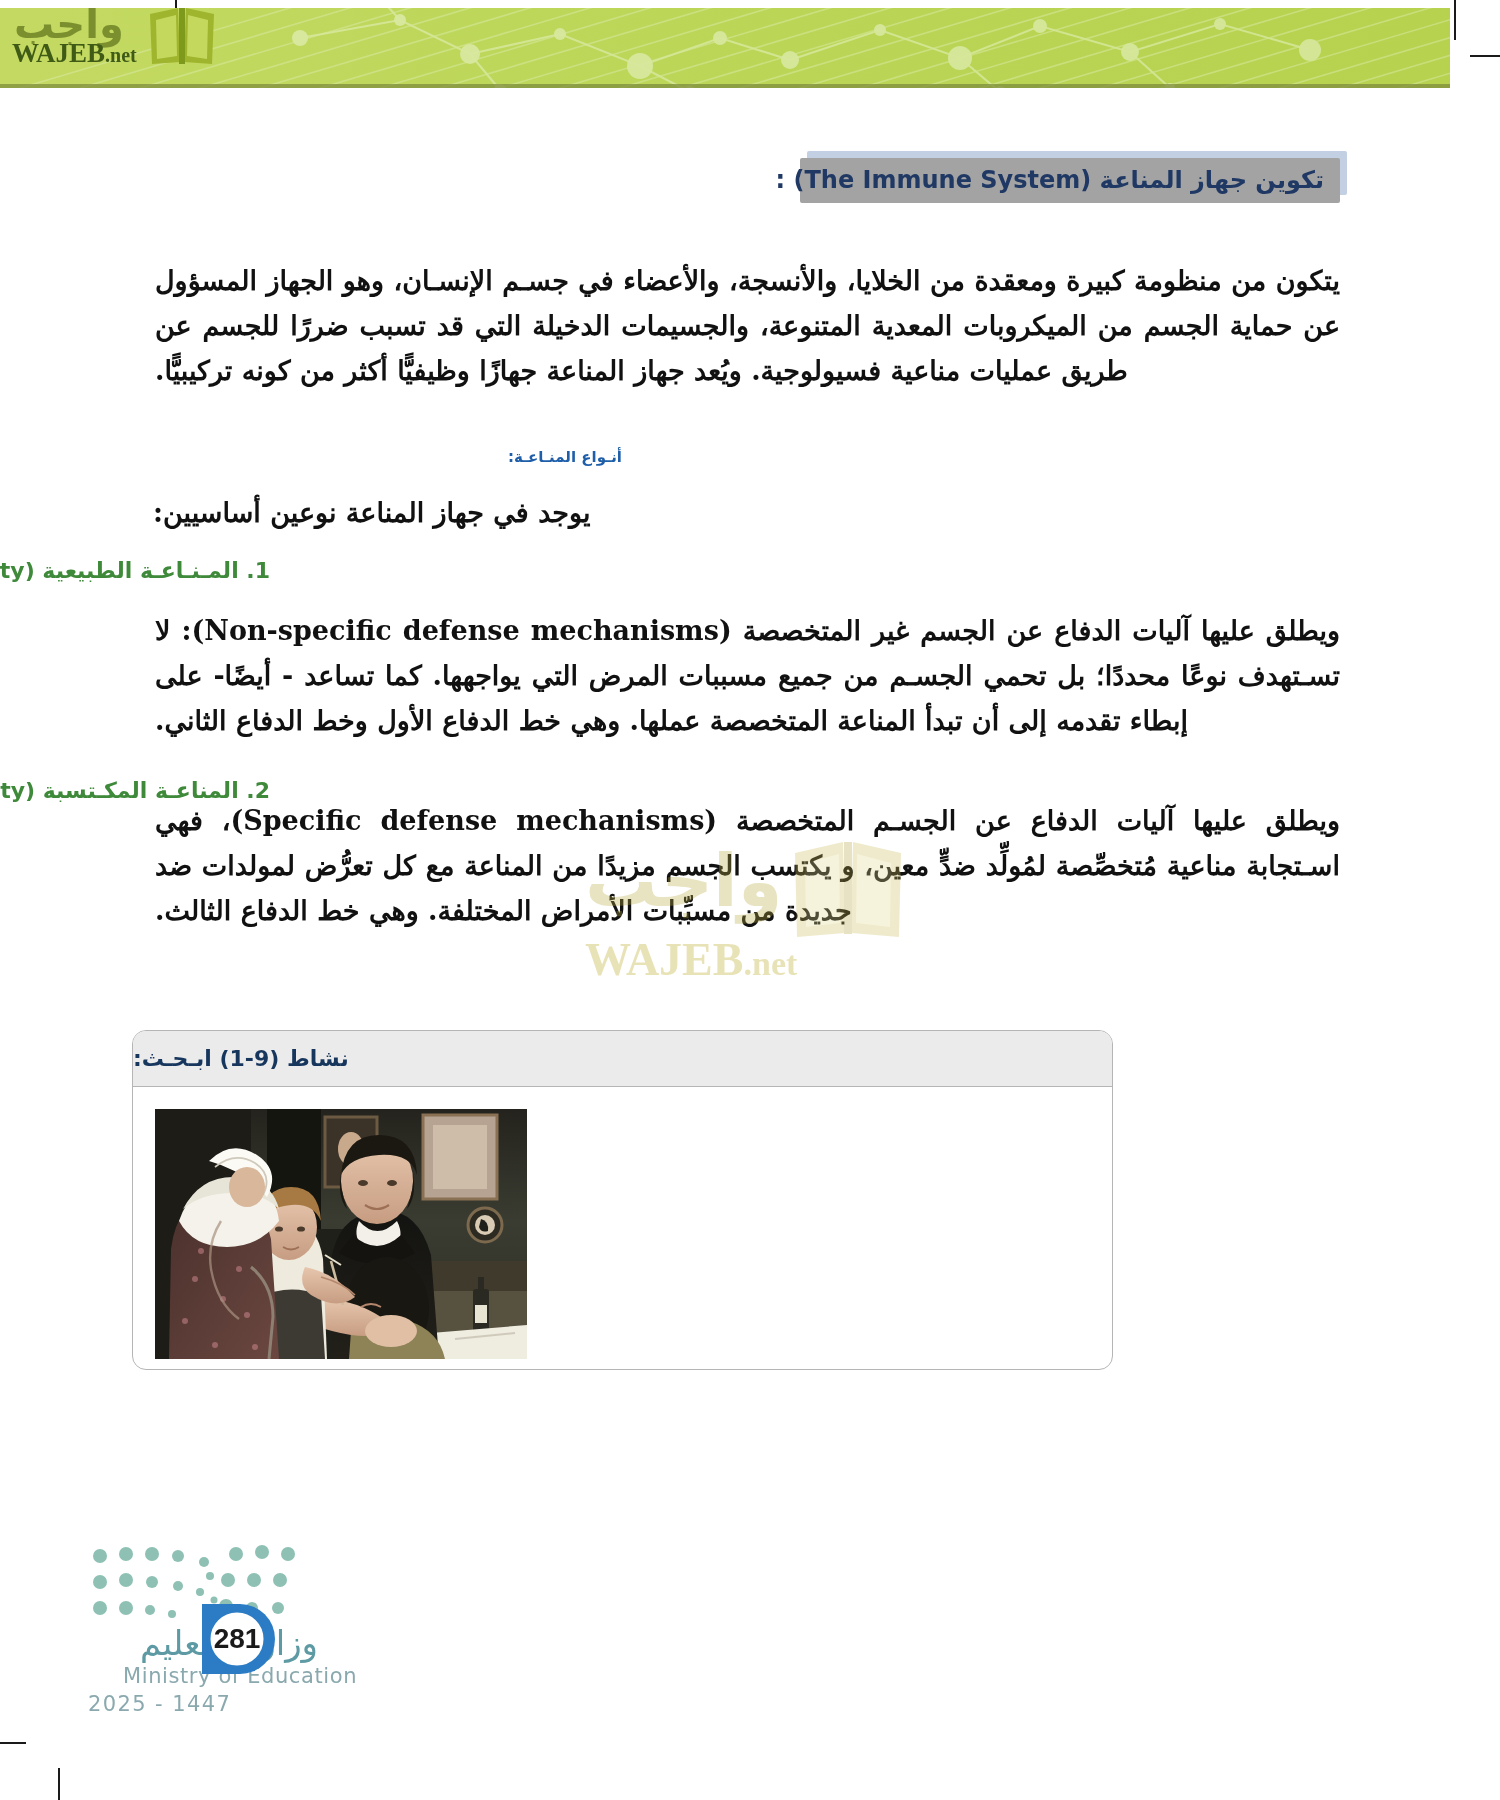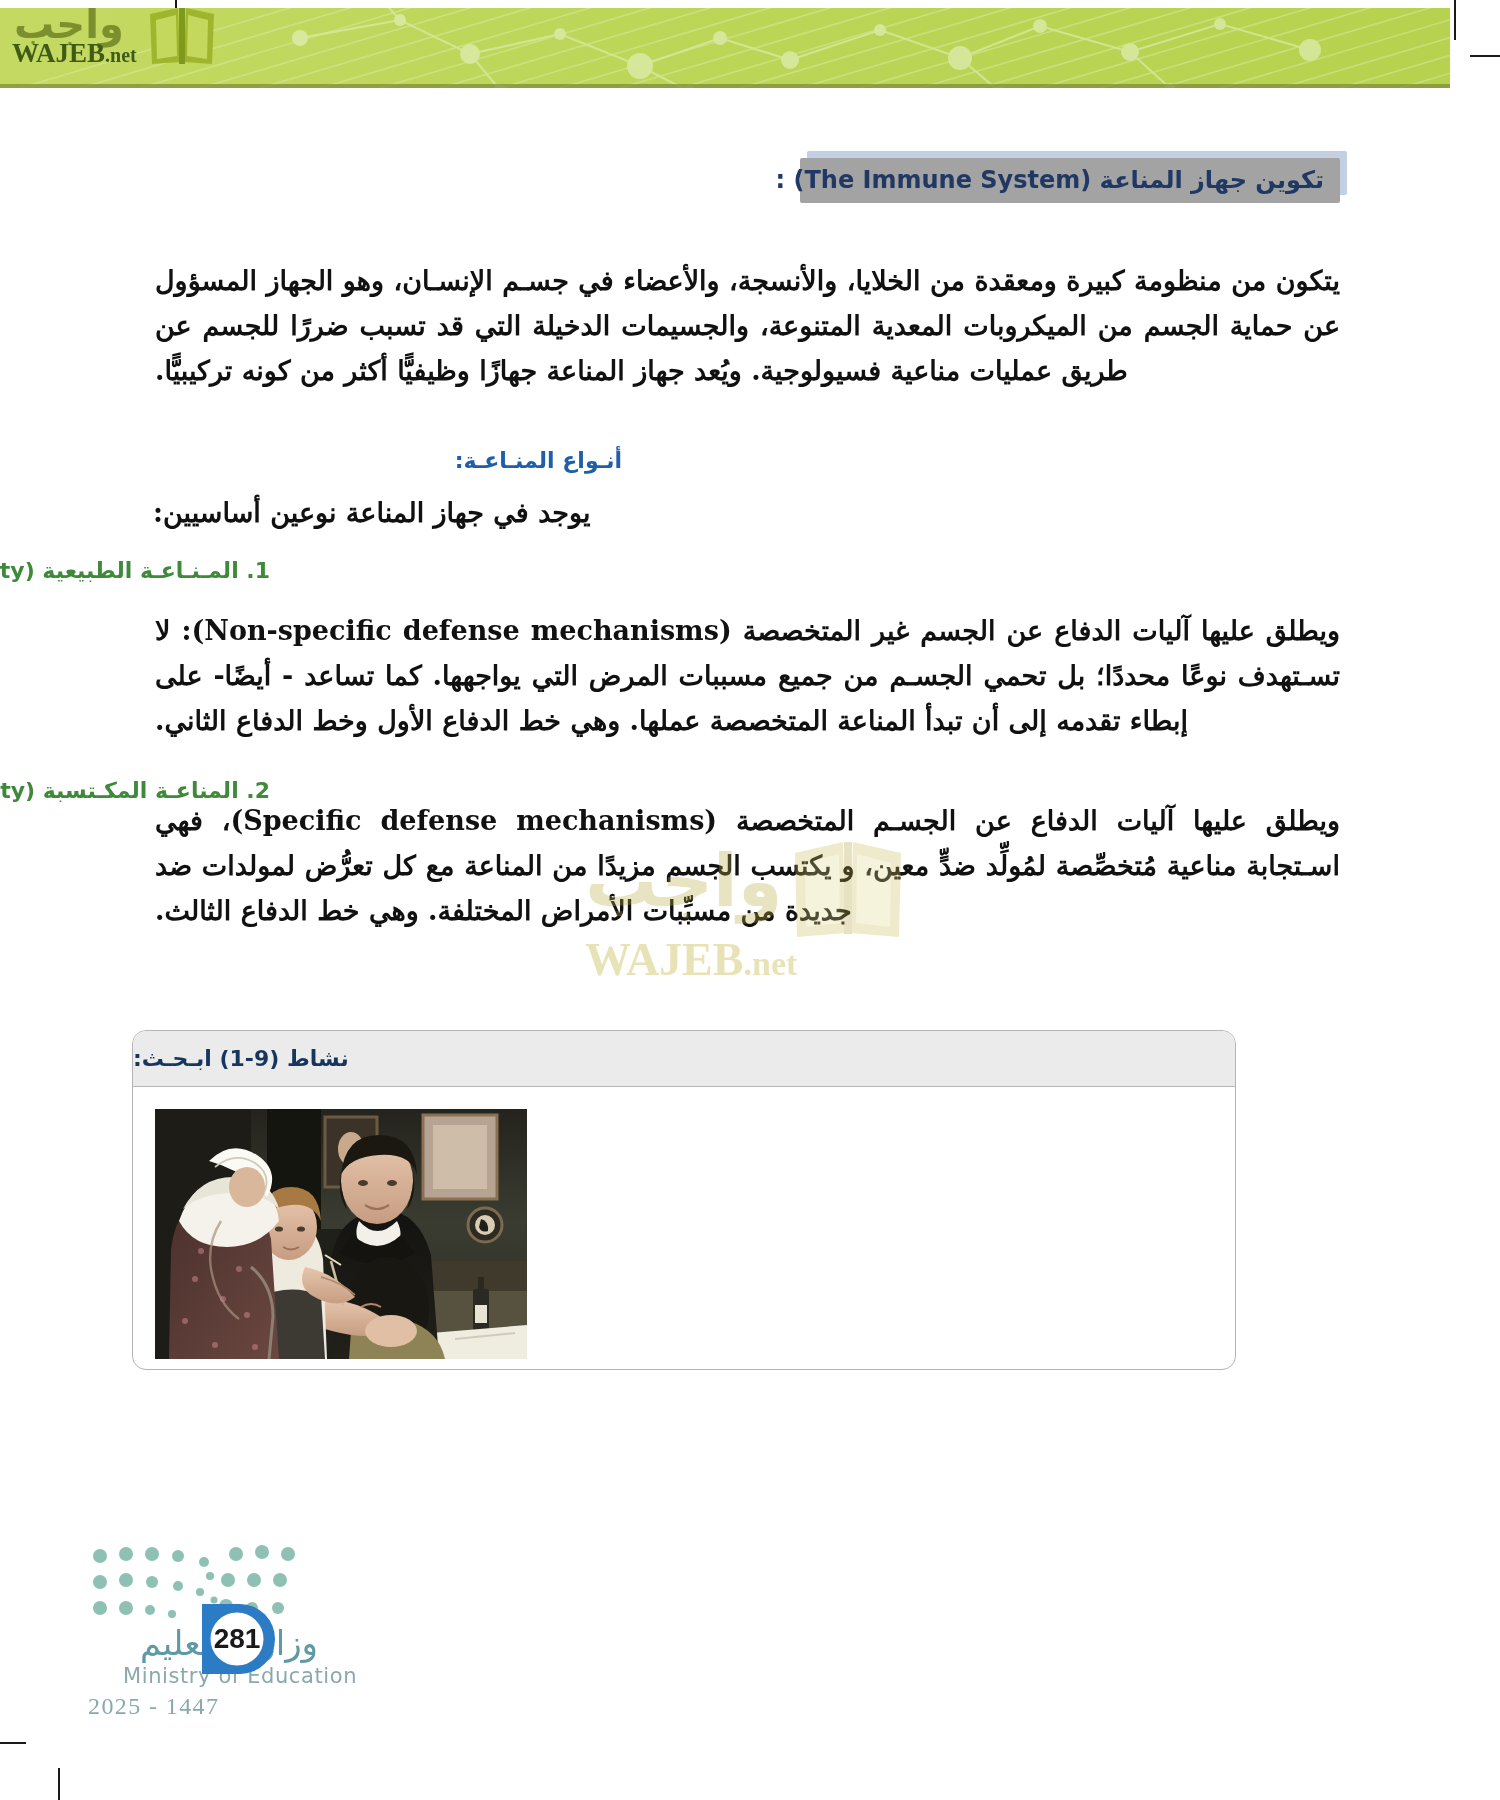--- a/index.html
+++ b/index.html
@@ -145,21 +145,21 @@
     right: 160px;
     top: 258px;
     width: 1185px;
   }
 
   .h-blue {
     position: absolute;
     right: 878px;
     top: 448px;
     color: #1f5fa9;
-    font-size: 22px;
+    font-size: 15px;
     font-weight: bold;
     letter-spacing: .5px;
   }
 
   .p-two-types {
     right: 162px;
     top: 490px;
     width: 1185px;
     text-align: center;
   }
@@ -226,21 +226,21 @@
     width: 118px;
     height: 104px;
     opacity: .30;
   }
 
   
   .activity-box {
     position: absolute;
     left: 132px;
     top: 1030px;
-    width: 1104px;
+    width: 981px;
     height: 340px;
     border: 1.6px solid #b5b5b5;
     border-radius: 14px;
     background: #ffffff;
     box-sizing: border-box;
     overflow: hidden;
     z-index: 3;
   }
   .activity-header {
     height: 56px;
@@ -322,25 +322,24 @@
     font-size: 21px;
     color: #8aa9ae;
     letter-spacing: .6px;
     line-height: 1;
     margin-left: 35px;
   }
   .moe-year {
     position: absolute;
     left: 10px;
     top: 154px;
-    font-size: 24px;
+    font-size: 21px;
     color: #8aa9ae;
     letter-spacing: 1.4px;
     line-height: 1;
-    font-family: Liberation Serif, serif;
   }
   .page-badge {
     position: absolute;
     left: 118px;
     top: 58px;
     width: 82px;
     height: 82px;
     z-index: 3;
   }
   .page-num {

